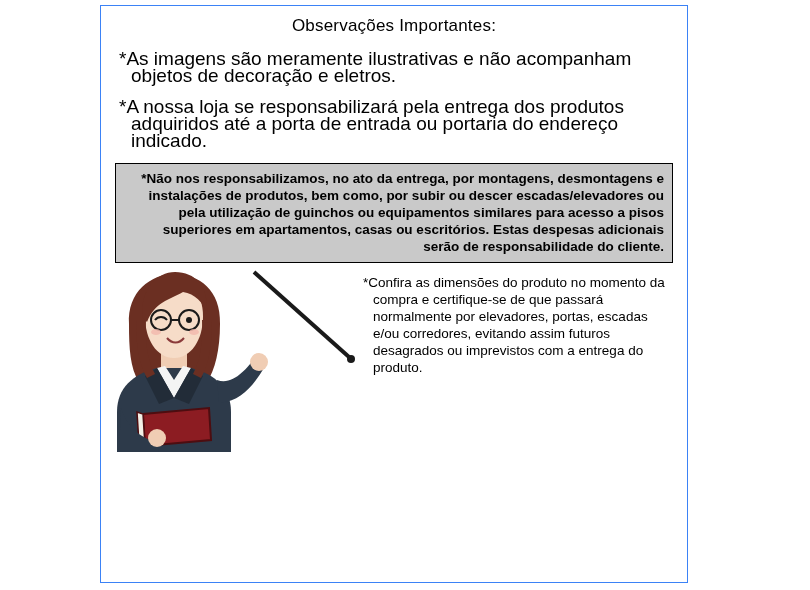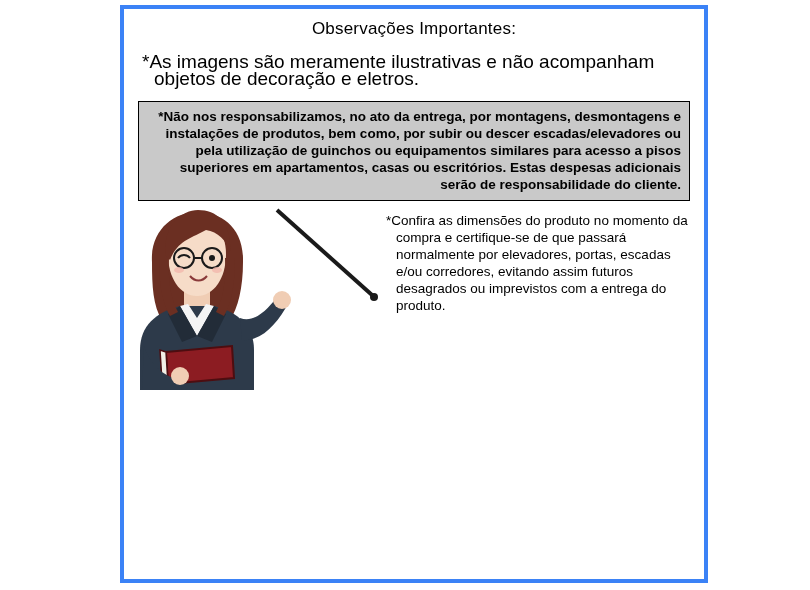--- a/index.html
+++ b/index.html
@@ -9,25 +9,25 @@
   }
   body {
     width: 810px;
     height: 590px;
     font-family: "Liberation Sans", sans-serif;
     color: #000000;
     overflow: hidden;
   }
   #notice-panel {
     position: absolute;
-    left: 120px;
+    left: 100px;
     top: 5px;
     width: 588px;
     height: 578px;
-    border: 4px solid #3b82f6;
+    border: 1px solid #3b82f6;
     box-sizing: border-box;
     background: #ffffff;
   }
   #notice-title {
     text-align: center;
     font-size: 17px;
     margin-top: 10px;
     margin-bottom: 14px;
     letter-spacing: 0.2px;
   }
@@ -88,20 +88,23 @@
 </head>
 <body>
 
 <div id="notice-panel">
 
   <div id="notice-title">Observações Importantes:</div>
 
   <div class="para">
     <span class="hang">*As imagens são meramente ilustrativas e não acompanham objetos de decoração e eletros.</span>
   </div>
+  <div class="para">
+    <span class="hang">*A nossa loja se responsabilizará pela entrega dos produtos adquiridos até a porta de entrada ou portaria do endereço indicado.</span>
+  </div>
 
   <div id="highlight-box">
     <span class="hl-text">*Não nos responsabilizamos, no ato da entrega, por montagens, desmontagens e instalações de produtos, bem como, por subir ou descer escadas/elevadores ou pela utilização de guinchos ou equipamentos similares para acesso a pisos superiores em apartamentos, casas ou escritórios. Estas despesas adicionais serão de responsabilidade do cliente.</span>
   </div>
 
   <div id="bottom-section">
 
     <div id="dimension-note">
       <span class="hang">*Confira as dimensões do produto no momento da compra e certifique-se de que passará normalmente por elevadores, portas, escadas e/ou corredores, evitando assim futuros desagrados ou imprevistos com a entrega do produto.</span>
     </div>

